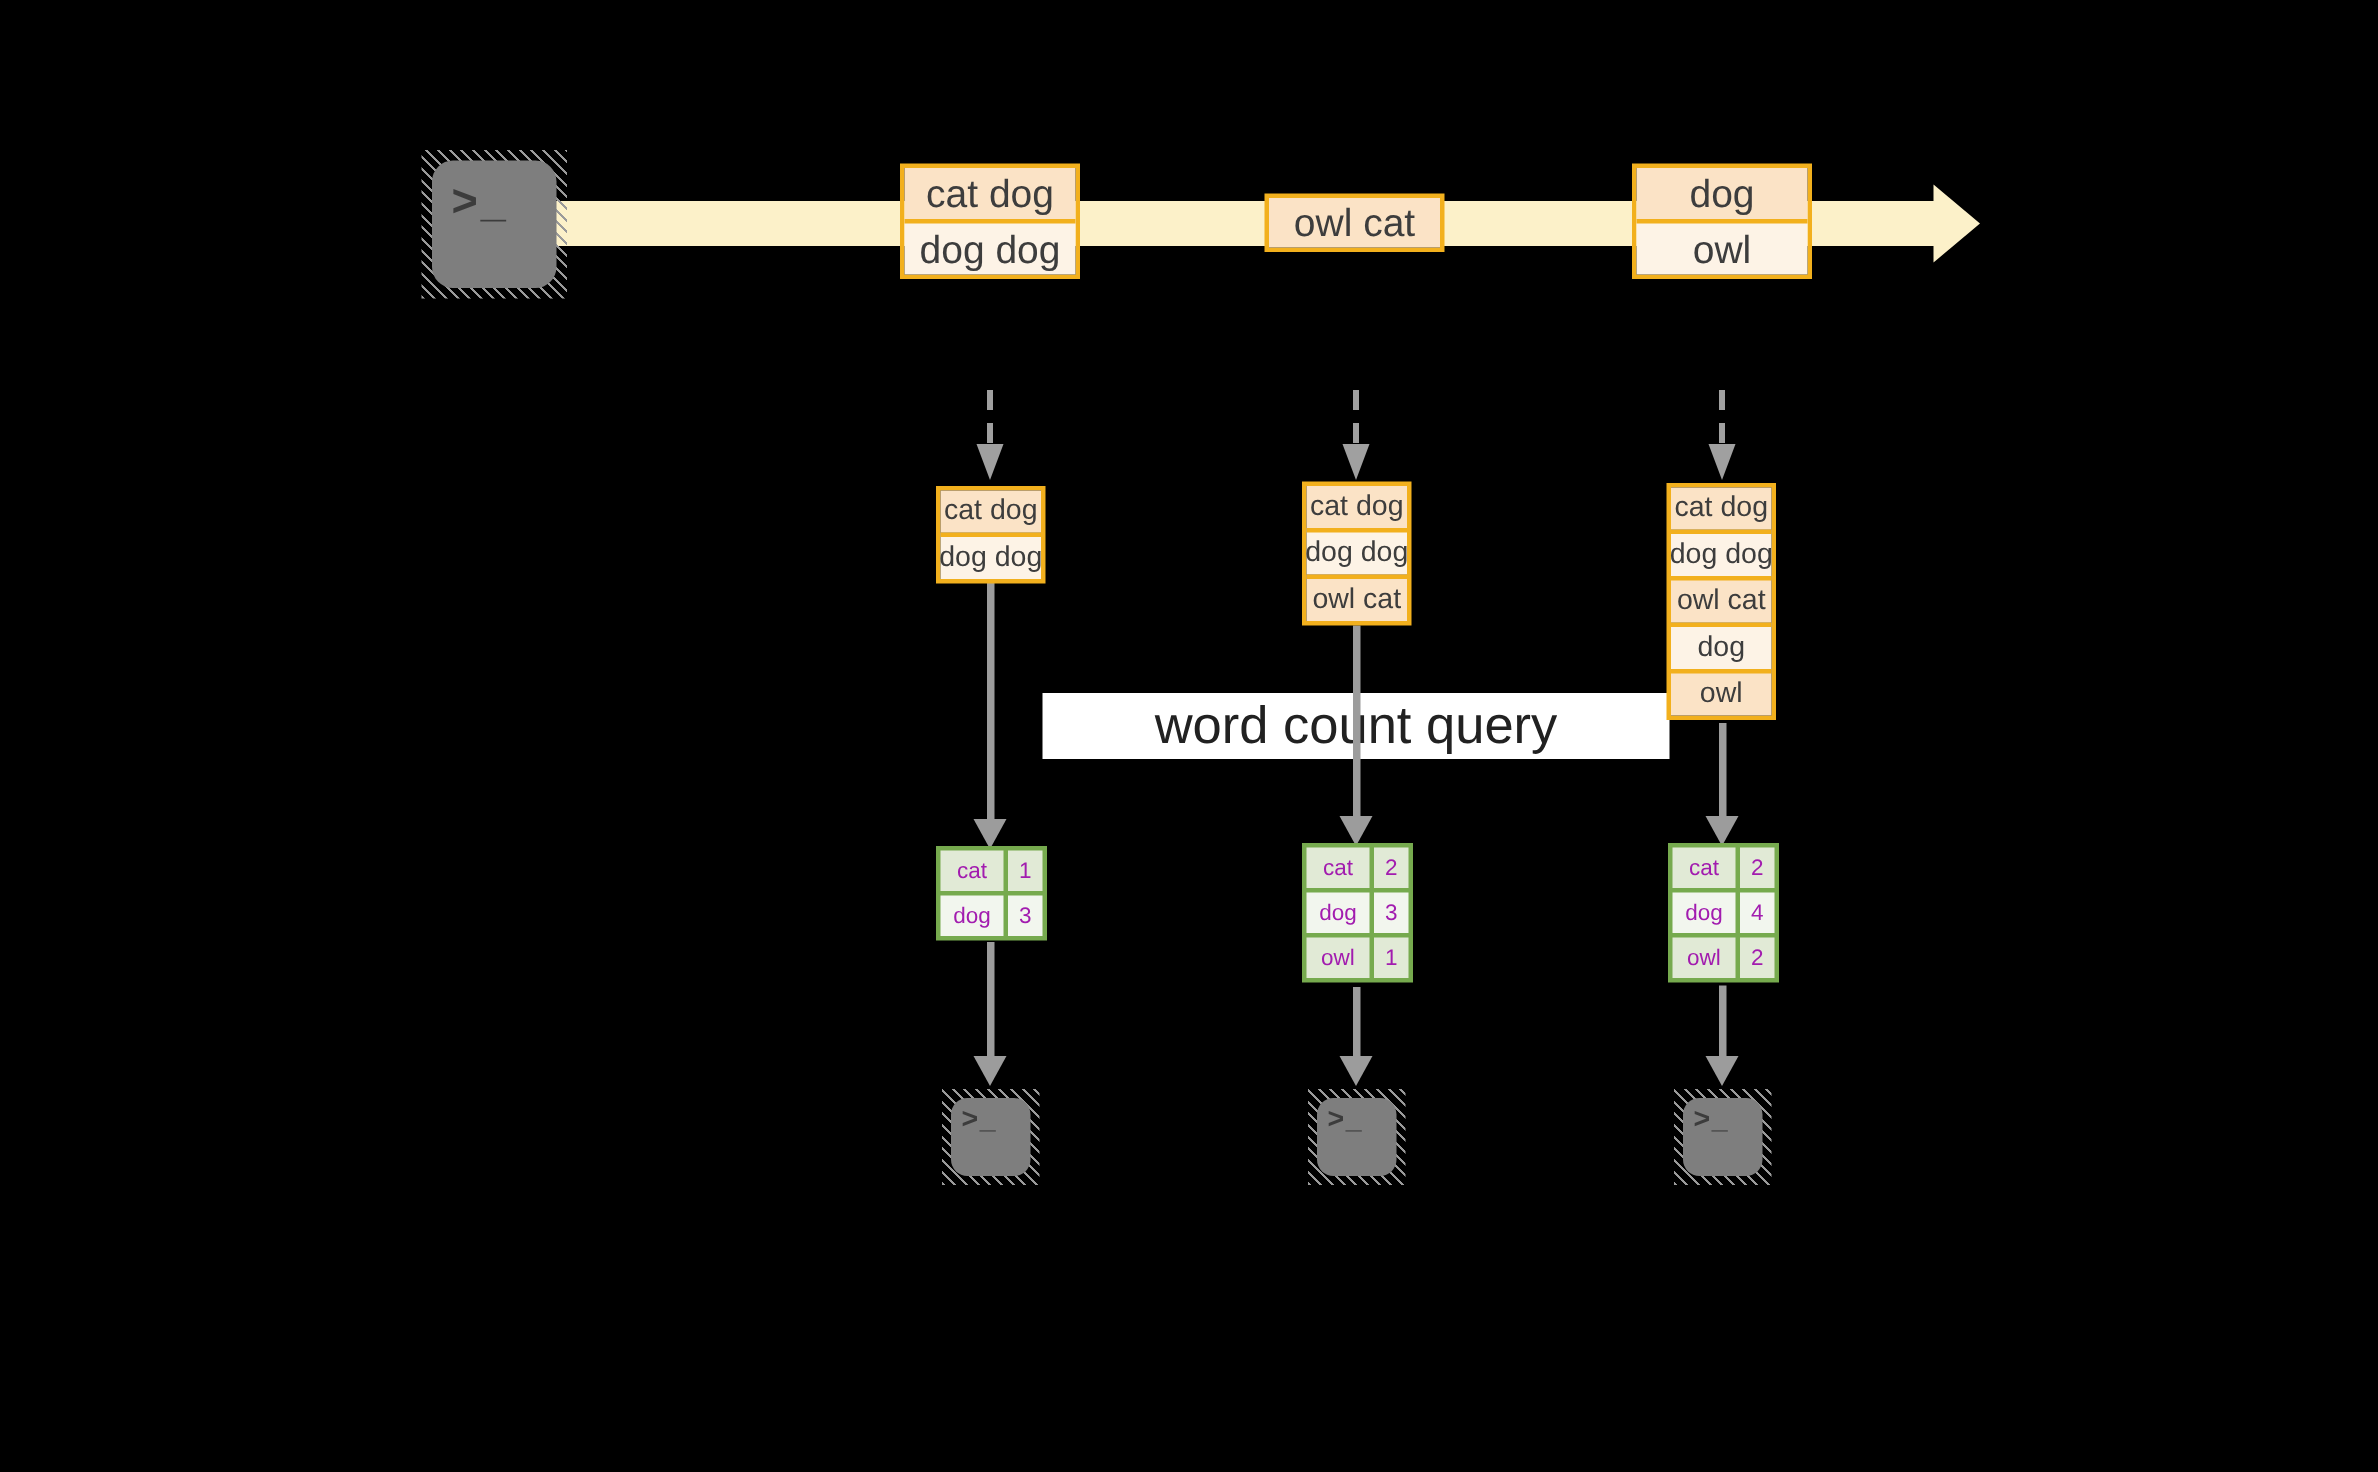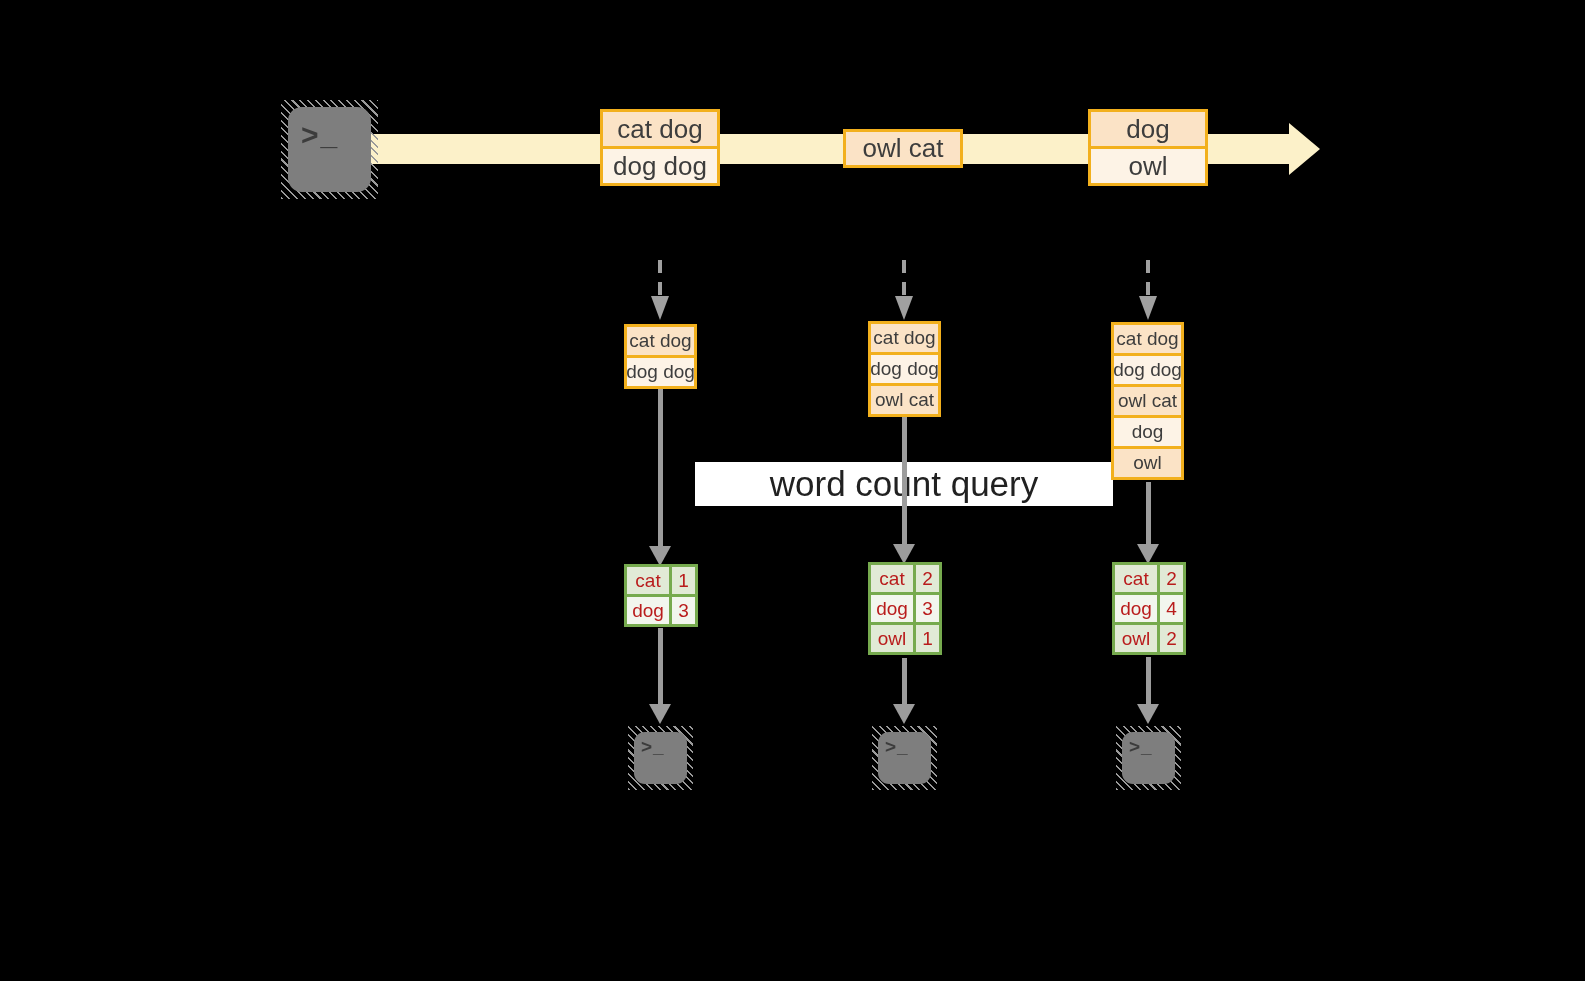--- a/index.html
+++ b/index.html
@@ -92,21 +92,21 @@
   }
 
   
   .wc-table{
     position:absolute;width:74px;background:#76aa4e;padding:3px;z-index:5;
     display:flex;flex-direction:column;gap:3px;box-sizing:border-box;
   }
   .wc-row{display:flex;gap:3px;height:27px;}
   .wc-cell{
     display:flex;align-items:center;justify-content:center;
-    font-size:19px;color:#b91c1c;
+    font-size:15px;color:#a21caf;
   }
   .wc-word{width:42px;}
   .wc-count{width:23px;}
   .wc-row:nth-child(odd) .wc-cell{background:#e1ead6;}
   .wc-row:nth-child(even) .wc-cell{background:#f2f6ee;}
   .t1{left:624px;top:564px;}
   .t2{left:868px;top:562px;}
   .t3{left:1112px;top:562px;}
 </style>
 </head>

